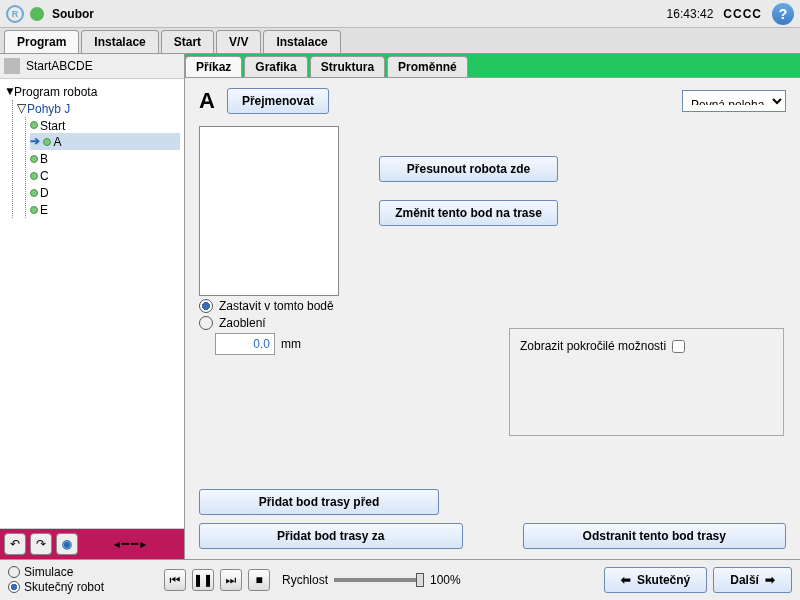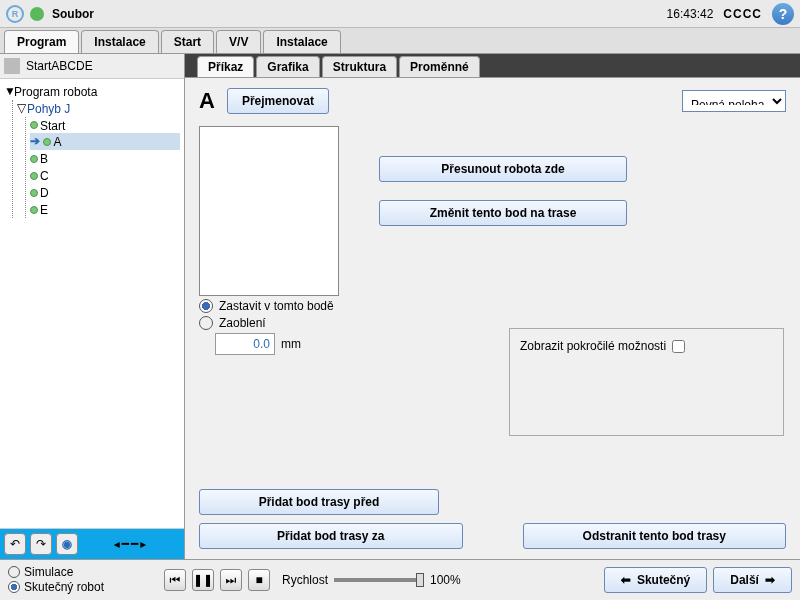--- a/index.html
+++ b/index.html
@@ -12,52 +12,52 @@
 .topbar .spacer { flex: 1; }
 .topbar .clock { margin-right: 10px; }
 .topbar .cccc { font-weight: bold; margin-right: 10px; letter-spacing: 1px; }
 .topbar .help { width: 22px; height: 22px; background: linear-gradient(#6aa9e0,#3d7bc4); border-radius: 50%; color: #fff; display: flex; align-items: center; justify-content: center; font-weight: bold; font-size: 14px; }
 
 .maintabs { display: flex; background: #e0e0e0; padding: 2px 4px 0 4px; border-bottom: 1px solid #999; }
 .maintabs .tab { padding: 4px 12px; border: 1px solid #999; border-bottom: none; background: #e8e8e8; margin-right: 2px; border-radius: 4px 4px 0 0; cursor: pointer; font-weight: bold; }
 .maintabs .tab.active { background: #f8f8f8; }
 
 .content { display: flex; height: 505px; }
-.sidebar { width: 185px; background: #0ea5e9; border-right: 1px solid #999; display: flex; flex-direction: column; }
+.sidebar { width: 185px; background: #be185d; border-right: 1px solid #999; display: flex; flex-direction: column; }
 .file-row { display: flex; align-items: center; padding: 4px; border-bottom: 1px solid #ccc; background: #eee; }
 .file-icon { width: 16px; height: 16px; background: #bbb; margin-right: 6px; }
 .tree { flex: 1; padding: 4px; overflow: auto; background: #fff; }
 .tree-item { white-space: nowrap; cursor: pointer; padding: 1px 0; }
 .tree-item .tri { display: inline-block; width: 10px; }
 .tree-item .dot { display: inline-block; width: 8px; height: 8px; border-radius: 50%; background: #7cc77c; border: 1px solid #4a994a; vertical-align: middle; margin-right: 2px; }
 .tree-item.sel { background: #cde; }
 .tree-item .arrow { color: #2a6bb5; font-weight: bold; }
 .tree-item .label { vertical-align: middle; }
 .tree-item.blue .label { color: #1a4ea0; }
 .tree-lines { border-left: 1px dotted #888; margin-left: 8px; padding-left: 4px; }
 .sidebar-nav { display: flex; align-items: center; gap: 4px; padding: 4px; border-top: 1px solid #ccc; }
 .nav-btn { width: 22px; height: 22px; border: 1px solid #888; border-radius: 4px; background: #eee; display: flex; align-items: center; justify-content: center; cursor: pointer; }
 .nav-spacer { flex: 1; text-align: center; letter-spacing: 2px; }
 
 .main { flex: 1; display: flex; flex-direction: column; background: #efefef; }
-.subtabs { display: flex; padding: 2px 4px 0 12px; border-bottom: 1px solid #999; background: #404040; }
+.subtabs { display: flex; padding: 2px 4px 0 0; border-bottom: 1px solid #999; background: #22c55e; }
 .subtabs .tab { padding: 3px 10px; border: 1px solid #999; border-bottom: none; background: #e8e8e8; margin-right: 2px; border-radius: 4px 4px 0 0; cursor: pointer; font-weight: bold; }
 .subtabs .tab.active { background: #f8f8f8; }
 
 .panel { flex: 1; background: #f0f0f0; padding: 10px 14px; display: flex; flex-direction: column; position: relative; }
 
 .row1 { display: flex; align-items: center; margin-bottom: 12px; }
 .big-a { font-size: 22px; font-weight: bold; margin-right: 12px; }
 .btn { padding: 5px 14px; border: 1px solid #6a89b5; border-radius: 3px; background: linear-gradient(#f4f8ff,#d7e5f7); cursor: pointer; font-weight: bold; }
 .select { border: 1px solid #6a89b5; background: #fff; padding: 6px 4px; height: 22px; }
 
 .preview { width: 140px; height: 170px; border: 1px solid #888; background: #fff; }
 
 .mid-btns { display: flex; flex-direction: column; gap: 18px; margin-left: 40px; margin-top: 30px;}
-.mid-btns .btn { width: 248px; text-align: center; }
+.mid-btns .btn { width: 179px; text-align: center; }
 
 .row2 { display: flex; }
 
 .adv-box { position: absolute; right: 16px; top: 250px; width: 275px; height: 108px; border: 1px solid #aaa; padding: 10px; }
 .adv-box label { display: flex; align-items: center; gap: 6px; }
 
 .radios { margin-top: 0; }
 .radio-row { display: flex; align-items: center; gap: 6px; margin: 3px 0; }
 .radio { width: 14px; height: 14px; border-radius: 50%; border: 1px solid #555; display: inline-block; }
 .radio.checked { background: radial-gradient(circle,#3a6db5 45%,#fff 48%); }

